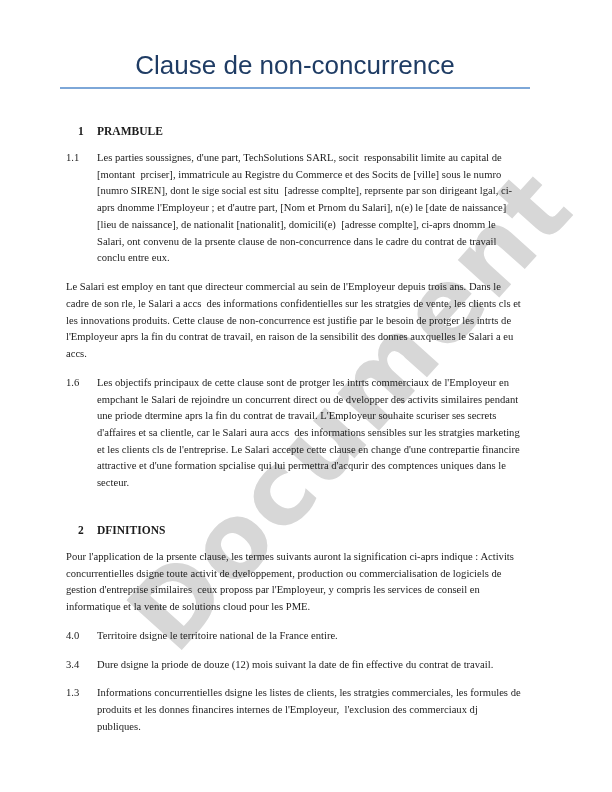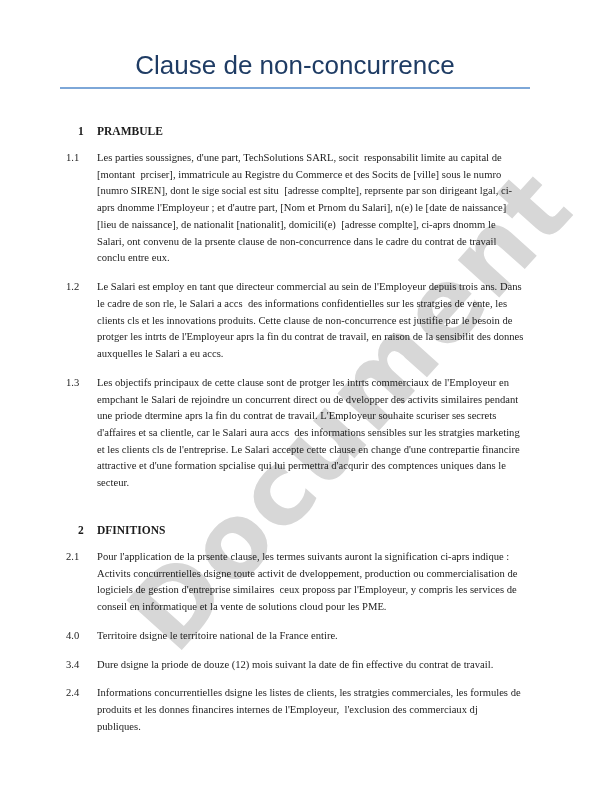--- a/index.html
+++ b/index.html
@@ -97,53 +97,51 @@
       <span class="sec-num">1</span>
       <span class="sec-label">PRAMBULE</span>
     </div>
     <div class="items">
   <div class="para">
     <span class="para-num">1.1</span>
     <span class="para-text"><span>Les parties soussignes, d'une part, </span><b>TechSolutions SARL</b><span>, socit  responsabilit limite au capital de [montant  prciser], immatricule au Registre du Commerce et des Socits de [ville] sous le numro [numro SIREN], dont le sige social est situ  [adresse complte], reprsente par son dirigeant lgal, ci-aprs dnomme l'</span><b>Employeur</b><span> ; et d'autre part, [Nom et Prnom du Salari], n(e) le [date de naissance]  [lieu de naissance], de nationalit [nationalit], domicili(e)  [adresse complte], ci-aprs dnomm le </span><b>Salari</b><span>, ont convenu de la prsente clause de non-concurrence dans le cadre du contrat de travail conclu entre eux.</span></span>
   </div>
 
   <div class="para">
-    <span class="para-num">1.2</span>
     <span class="para-text"><span>Le </span><b>Salari</b><span> est employ en tant que directeur commercial au sein de l'</span><b>Employeur</b><span> depuis trois ans. Dans le cadre de son rle, le </span><b>Salari</b><span> a accs  des informations confidentielles sur les stratgies de vente, les clients cls et les innovations produits. Cette clause de non-concurrence est justifie par le besoin de protger les intrts de l'</span><b>Employeur</b><span> aprs la fin du contrat de travail, en raison de la sensibilit des donnes auxquelles le </span><b>Salari</b><span> a eu accs.</span></span>
   </div>
 
   <div class="para">
-    <span class="para-num">1.3</span>
+    <span class="para-num">1.6</span>
     <span class="para-text"><span>Les objectifs principaux de cette clause sont de protger les intrts commerciaux de l'</span><b>Employeur</b><span> en empchant le </span><b>Salari</b><span> de rejoindre un concurrent direct ou de dvelopper des activits similaires pendant une priode dtermine aprs la fin du contrat de travail. L'</span><b>Employeur</b><span> souhaite scuriser ses secrets d'affaires et sa clientle, car le </span><b>Salari</b><span> aura accs  des informations sensibles sur les stratgies marketing et les clients cls de l'entreprise. Le </span><b>Salari</b><span> accepte cette clause en change d'une contrepartie financire attractive et d'une formation spcialise qui lui permettra d'acqurir des comptences uniques dans le secteur.</span></span>
   </div>
 </div>
   </div>
 
   <div class="section">
     <div class="section-heading">
       <span class="sec-num">2</span>
       <span class="sec-label">DFINITIONS</span>
     </div>
     <div class="items">
   <div class="para">
-    <span class="para-num">2.1</span>
     <span class="para-text"><span>Pour l'application de la prsente clause, les termes suivants auront la signification ci-aprs indique : </span><b>Activits concurrentielles</b><span> dsigne toute activit de dveloppement, production ou commercialisation de logiciels de gestion d'entreprise similaires  ceux proposs par l'</span><b>Employeur</b><span>, y compris les services de conseil en informatique et la vente de solutions cloud pour les PME.</span></span>
   </div>
 
   <div class="para">
     <span class="para-num">4.0</span>
     <span class="para-text"><b>Territoire</b><span> dsigne le territoire national de la France entire.</span></span>
   </div>
 
   <div class="para">
     <span class="para-num">3.4</span>
     <span class="para-text"><b>Dure</b><span> dsigne la priode de douze (12) mois suivant la date de fin effective du contrat de travail.</span></span>
   </div>
 
   <div class="para">
-    <span class="para-num">2.4</span>
+    <span class="para-num">1.3</span>
     <span class="para-text"><b>Informations concurrentielles</b><span> dsigne les listes de clients, les stratgies commerciales, les formules de produits et les donnes financires internes de l'</span><b>Employeur</b><span>,  l'exclusion des commerciaux dj publiques.</span></span>
   </div>
 </div>
   </div>
 </div>
   </div>
 </div>
 
 </body></html>

